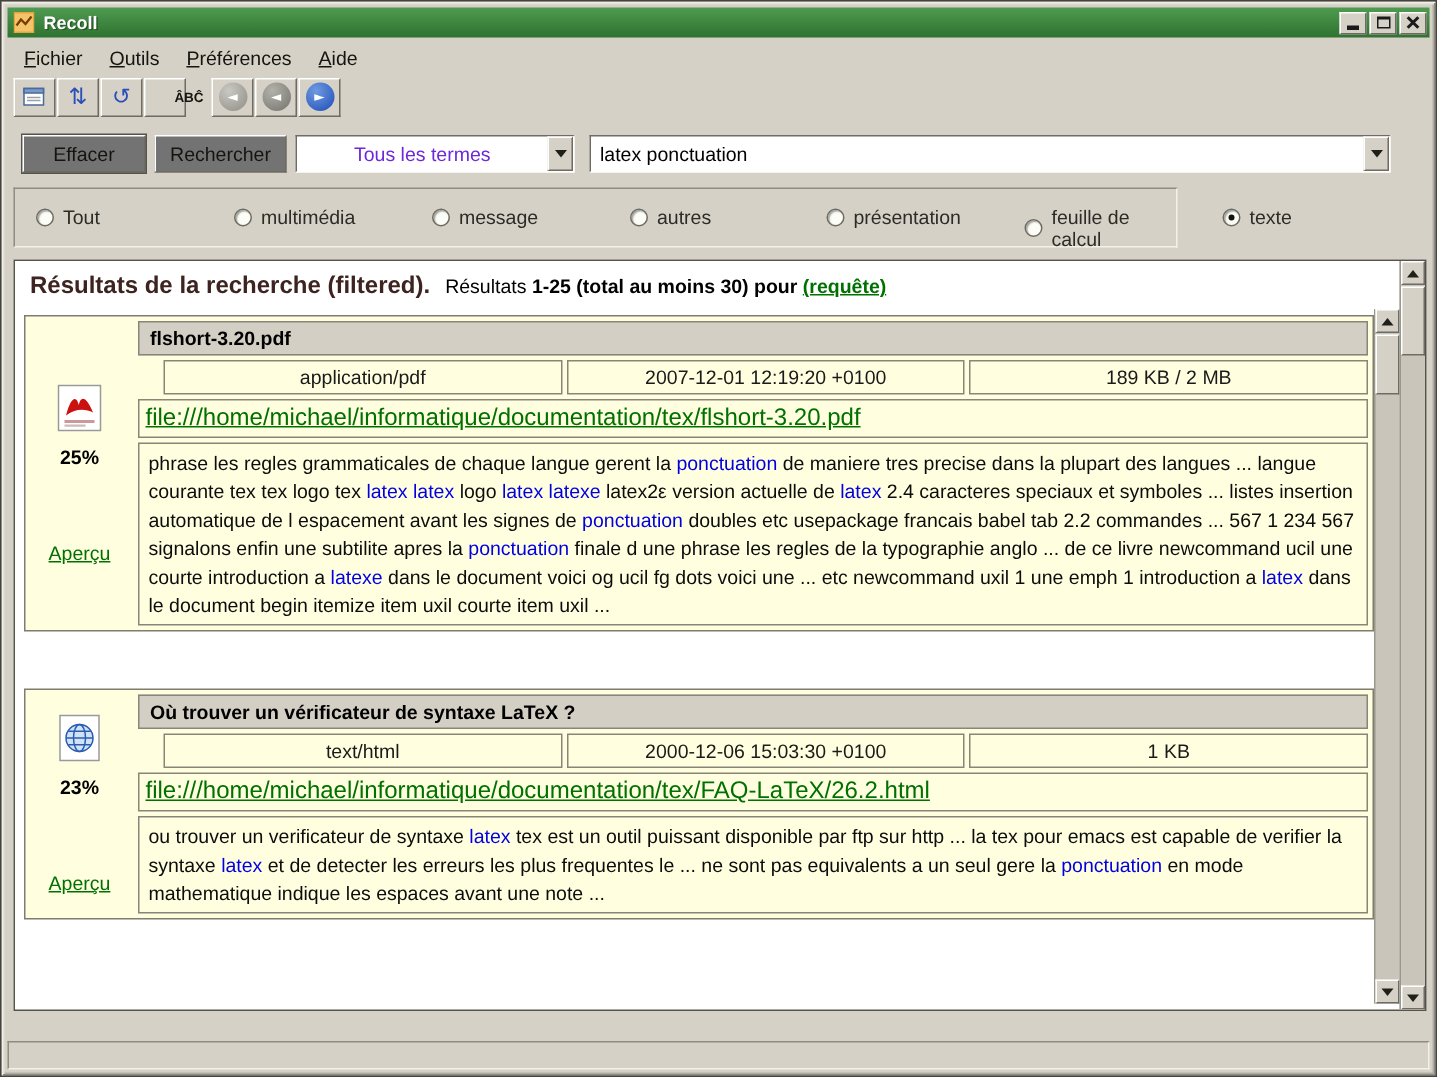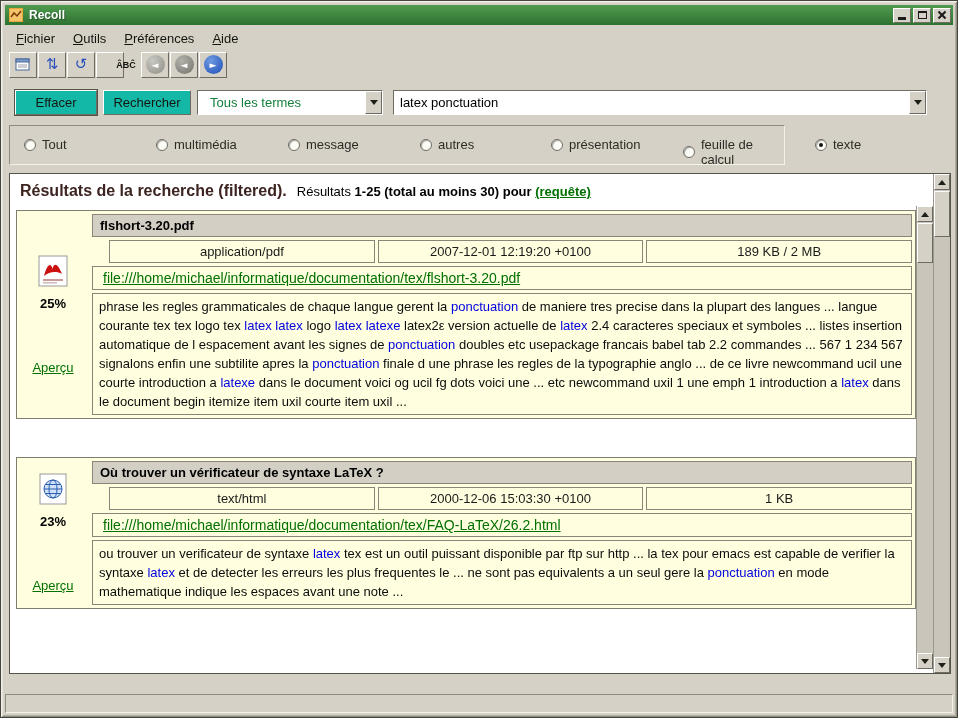--- a/index.html
+++ b/index.html
@@ -42,28 +42,28 @@
   .glyph-blue { font-family:"DejaVu Sans",sans-serif; color:#2a4fbb; font-size:15px; line-height:1; }
   .abc-label { font-size:9px; font-weight:bold; color:#15150f; letter-spacing:0;margin-left:32px; }
   .nav-circle { width:19px; height:19px; border-radius:50%; display:flex; align-items:center;
                 justify-content:center; color:#ffffff; font-size:9px;
                 font-family:"DejaVu Sans",sans-serif; }
   .nav-first  { background:radial-gradient(circle at 35% 30%, #c9c9c3, #8d8d85); }
   .nav-prev   { background:radial-gradient(circle at 35% 30%, #b2b2aa, #73736b); }
   .nav-next   { background:radial-gradient(circle at 35% 30%, #6f9ae0, #1d4cb8); }
 
   
-  .btn { position:absolute; top:89px; height:25px; background:#14b8a6; border:1px solid;
+  .btn { position:absolute; top:89px; height:25px; background:#737373; border:1px solid;
          border-color:#ffffff #6e6b62 #6e6b62 #ffffff; font-size:13px; color:#15150f;
          display:flex; align-items:center; justify-content:center; }
   .btn-default { box-shadow:0 0 0 1px #55534a; }
   .combo { position:absolute; top:89px; height:25px; background:#ffffff; border:1px solid;
            border-color:#6e6b62 #ffffff #ffffff #6e6b62; display:flex; }
-  .combo-text { flex:1; font-size:13px; padding:4px 12px; color:#15803d;
-                white-space:nowrap; overflow:hidden; }
+  .combo-text { flex:1; font-size:13px; padding:4px 12px; color:#6d28d9;
+                white-space:nowrap; overflow:hidden;text-align:center; }
   .combo-input { flex:1; border:none; outline:none; background:transparent; font-size:13px;
                  padding:0 6px; color:#000; font-family:"Liberation Sans",sans-serif; }
   .combo-arrow { width:17px; background:#d5d1c7; border:1px solid;
                  border-color:#ffffff #6e6b62 #6e6b62 #ffffff;
                  display:flex; align-items:center; justify-content:center; }
   .tri-down-s { width:0; height:0; border-left:4px solid transparent;
                 border-right:4px solid transparent; border-top:5px solid #20201a; }
   .tri-up-s { width:0; height:0; border-left:4px solid transparent;
               border-right:4px solid transparent; border-bottom:5px solid #20201a; }
 
@@ -93,21 +93,21 @@
   .entry-left { width:72px; display:flex; flex-direction:column; align-items:center;
                 justify-content:center; gap:9px; padding:8px 0; }
   .relevance { font-size:13px; font-weight:bold; color:#000; }
   .preview-link { font-size:13px; color:#007000; text-decoration:underline; cursor:pointer;margin-top:40px; }
   .entry-table { flex:1; padding:3px 3px; display:flex; flex-direction:column; gap:3px; }
   .row-header { background:#d3cfc5; border:1px solid #8a8579; font-size:13px; font-weight:bold;
                 padding:3px 7px; color:#000; }
   .row-meta { display:flex; gap:3px;padding-left:17px; }
   .meta-cell { border:1px solid #8a8579; font-size:13px; text-align:center; padding:3px 4px;
                color:#1a1a1a; flex:1; }
-  .row-url { border:1px solid #8a8579; padding:3px 10px; font-size:14px;
+  .row-url { border:1px solid #8a8579; padding:3px 4px; font-size:16px;
              white-space:nowrap; overflow:hidden; }
   .row-url a { color:#007000; text-decoration:underline; cursor:pointer; }
   .row-snippet { border:1px solid #8a8579; padding:3px 6px; font-size:13px; line-height:19px;
                  color:#0c0c0c; }
   .hl { color:#0000e0; }
   .file-icon { display:block; }
 
   
   .scrollbar { position:absolute; width:17px; background:#c9c5bb; border-left:1px solid #9a978c; }
   .sb-outer { right:0; top:0; bottom:0; }

